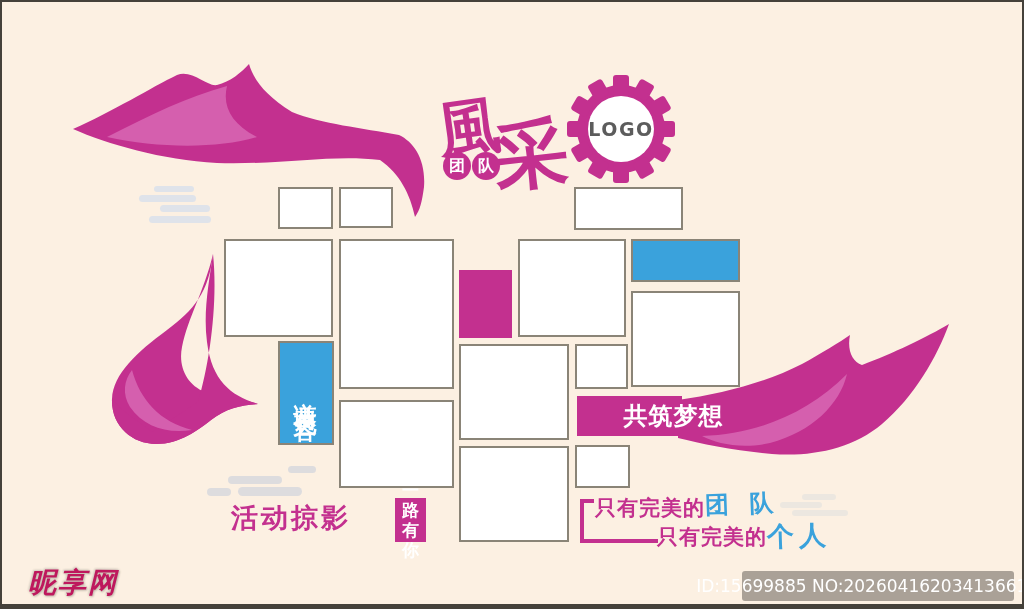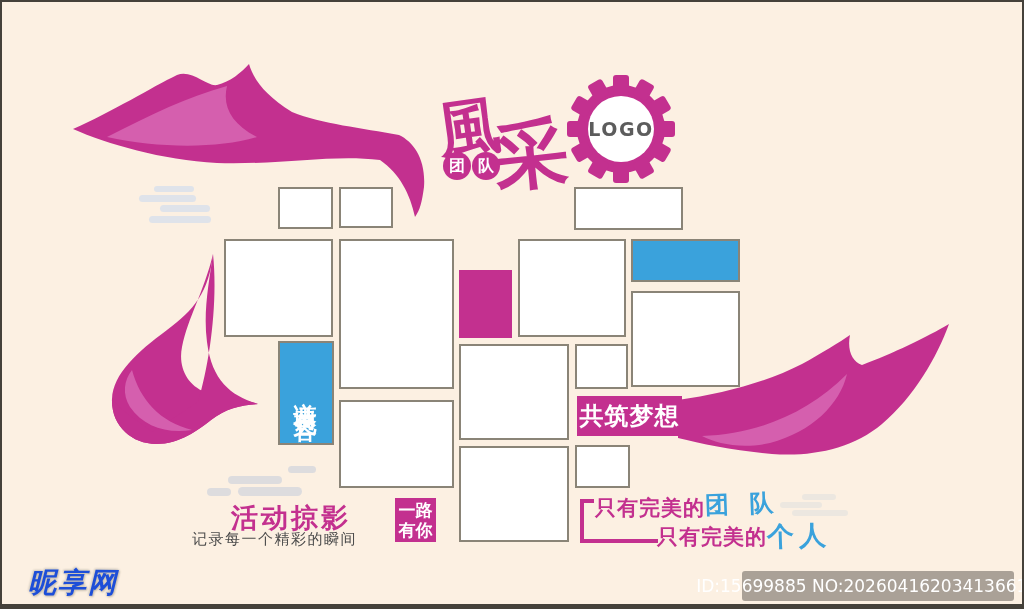--- a/index.html
+++ b/index.html
@@ -13,34 +13,34 @@
   .frame{position:absolute;background:#ffffff;border:2px solid #8a8477;box-sizing:border-box;z-index:2;}
   .block{position:absolute;box-sizing:border-box;z-index:3;}
   .magenta-block{background:#c3308f;}
   .blue-block{background:#3aa2dc;border:2px solid #8a8477;}
   .vertical-label{
     color:#fff;font-weight:bold;font-size:23px;letter-spacing:5px;
     writing-mode:vertical-rl;text-orientation:upright;
     display:flex;align-items:center;justify-content:center;width:100%;height:100%;
   }
   .center-label{display:flex;align-items:center;justify-content:center;color:#fff;font-weight:bold;width:100%;height:100%;}
-  .dream-label{font-size:24px;letter-spacing:1px;}
+  .dream-label{font-size:24px;letter-spacing:1px;margin-left:44px;}
   .journey-label{font-size:17px;line-height:20px;text-align:center;flex-direction:column;}
   .title-char{position:absolute;color:#c3308f;font-family:"DejaVu Serif", serif;font-weight:bold;z-index:3;}
   .badge{
     position:absolute;width:28px;height:28px;border-radius:50%;background:#c3308f;
     color:#fff;font-size:16px;font-weight:bold;display:flex;align-items:center;justify-content:center;z-index:3;
   }
   .activity-title{position:absolute;color:#c3308f;font-weight:bold;font-size:27px;letter-spacing:3px;z-index:4;}
   .activity-sub{position:absolute;color:#4b4b4b;font-size:15px;font-weight:500;letter-spacing:1.5px;z-index:4;}
   .slogan-magenta{position:absolute;color:#c3308f;font-weight:bold;font-size:21px;letter-spacing:1px;z-index:4;}
   .slogan-blue{position:absolute;color:#3aa2dc;font-weight:bold;z-index:4;}
   .bracket-line{position:absolute;background:#c3308f;z-index:4;}
   .watermark{
-    position:absolute;left:26px;top:562px;z-index:6;color:#1d4ed8;font-style:italic;font-weight:bold;
+    position:absolute;left:26px;top:562px;z-index:6;color:#be185d;font-style:italic;font-weight:bold;
     text-shadow:1px 1px 2px #c9c0b2, -1px -1px 2px #d8d0c4, 0 0 3px #bdb4a6;
     display:flex;align-items:flex-start;gap:8px;
   }
   .wm-site{font-size:28px;letter-spacing:2px;}
   .wm-url{font-size:23px;letter-spacing:1px;}
   .id-badge{
     position:absolute;left:740px;top:569px;width:272px;height:30px;z-index:6;
     background:rgba(163,154,144,0.92);border-radius:3px;color:#ffffff;font-size:17px;
     display:flex;align-items:center;justify-content:center;white-space:nowrap;
   }
@@ -135,29 +135,28 @@
   <div class="block blue-block" style="left:629px;top:237px;width:109px;height:43px;"></div>
 
   <div class="block blue-block" style="left:276px;top:339px;width:56px;height:104px;">
     <div class="vertical-label">谦恭包容</div>
   </div>
 
   <div class="block magenta-block" style="left:575px;top:394px;width:105px;height:40px;z-index:3;">
     <div class="center-label dream-label">共筑梦想</div>
   </div>
 
-  <div class="block magenta-block" style="left:393px;top:496px;width:41px;height:44px;">
+  <div class="block magenta-block" style="left:393px;top:496px;width:31px;height:44px;">
     <div class="center-label journey-label">
       <span>一路</span>
       <span>有你</span>
     </div>
   </div>
 
   <span class="activity-title" style="left:229px;top:498px;">活动掠影</span>
-  <span class="activity-sub" style="left:190px;top:528px;">记录每一个精彩的瞬间</span>
 
   <span class="bracket-line" style="left:578px;top:497px;width:14px;height:3.5px;"></span>
   <span class="bracket-line" style="left:578px;top:497px;width:3.5px;height:43px;"></span>
   <span class="bracket-line" style="left:578px;top:537px;width:78px;height:3.5px;"></span>
 
   <span class="slogan-magenta" style="left:593px;top:492px;">只有完美的</span>
   <span class="slogan-blue" style="left:703px;top:486px;font-size:24px;letter-spacing:6px;transform:rotate(-2deg);">团 队</span>
   <span class="slogan-magenta" style="left:655px;top:521px;">只有完美的</span>
   <span class="slogan-blue" style="left:765px;top:516px;font-size:27px;letter-spacing:5px;transform:rotate(-2deg);">个人</span>
 

